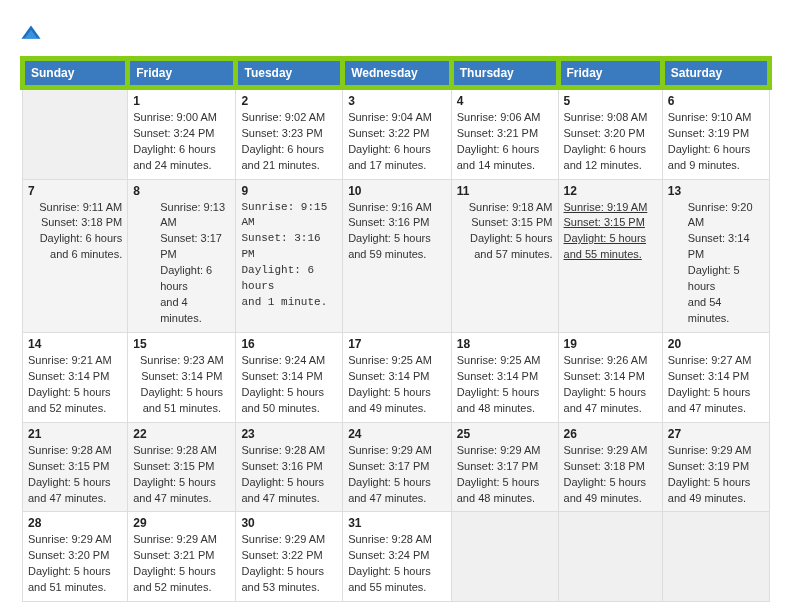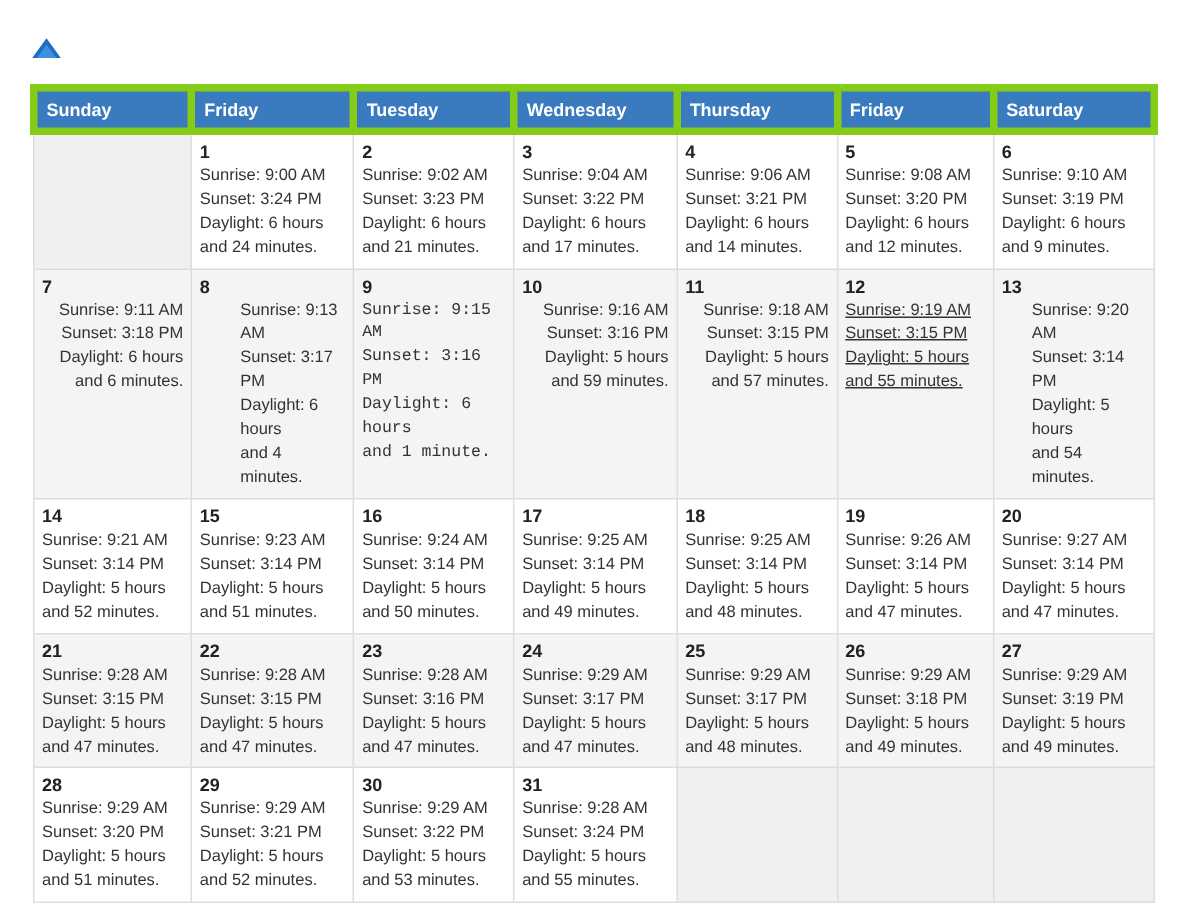--- a/index.html
+++ b/index.html
@@ -200,21 +200,21 @@
           </td>
           <td>
             <span class="day-number">9</span>
             <div class="day-info" style="white-space: pre-line; font-family: Liberation Mono, monospace;">Sunrise: 9:15 AM
 Sunset: 3:16 PM
 Daylight: 6 hours
 and 1 minute.</div>
           </td>
           <td>
             <span class="day-number">10</span>
-            <div class="day-info" style="white-space: pre-line; text-align: right;">Sunrise: 9:16 AM
+            <div class="day-info" style="white-space: pre-line;">Sunrise: 9:16 AM
 Sunset: 3:16 PM
 Daylight: 5 hours
 and 59 minutes.</div>
           </td>
           <td>
             <span class="day-number">11</span>
             <div class="day-info" style="white-space: pre-line; text-align: right;">Sunrise: 9:18 AM
 Sunset: 3:15 PM
 Daylight: 5 hours
 and 57 minutes.</div>
@@ -237,21 +237,21 @@
         <tr>
           <td>
             <span class="day-number">14</span>
             <div class="day-info" style="white-space: pre-line;">Sunrise: 9:21 AM
 Sunset: 3:14 PM
 Daylight: 5 hours
 and 52 minutes.</div>
           </td>
           <td>
             <span class="day-number">15</span>
-            <div class="day-info" style="white-space: pre-line;">Sunrise: 9:23 AM
+            <div class="day-info" style="white-space: pre-line; text-align: center;">Sunrise: 9:23 AM
 Sunset: 3:14 PM
 Daylight: 5 hours
 and 51 minutes.</div>
           </td>
           <td>
             <span class="day-number">16</span>
             <div class="day-info" style="white-space: pre-line;">Sunrise: 9:24 AM
 Sunset: 3:14 PM
 Daylight: 5 hours
 and 50 minutes.</div>

